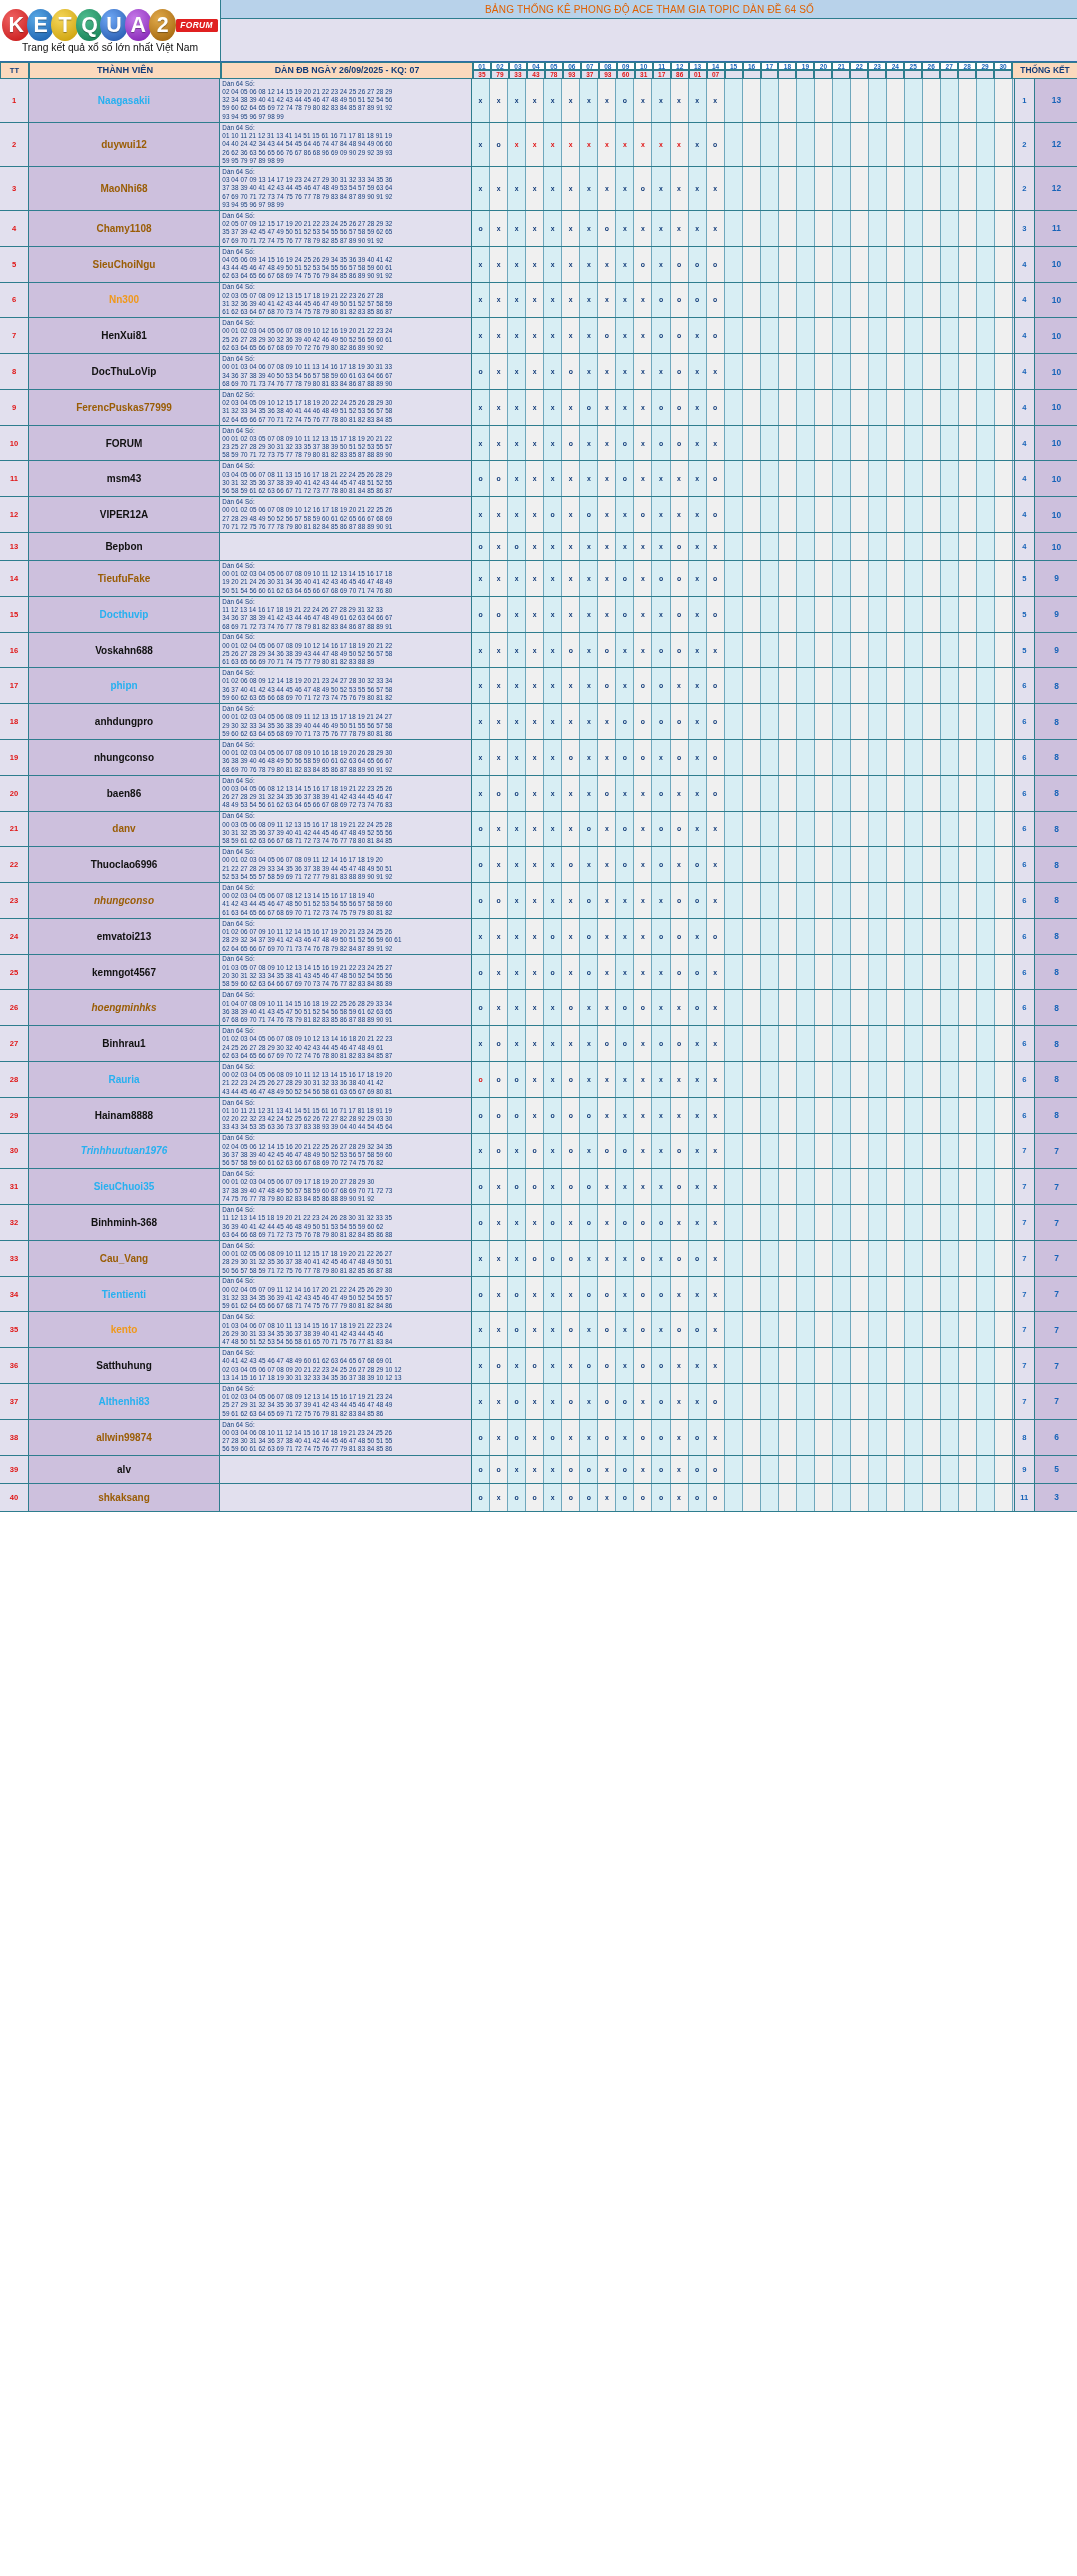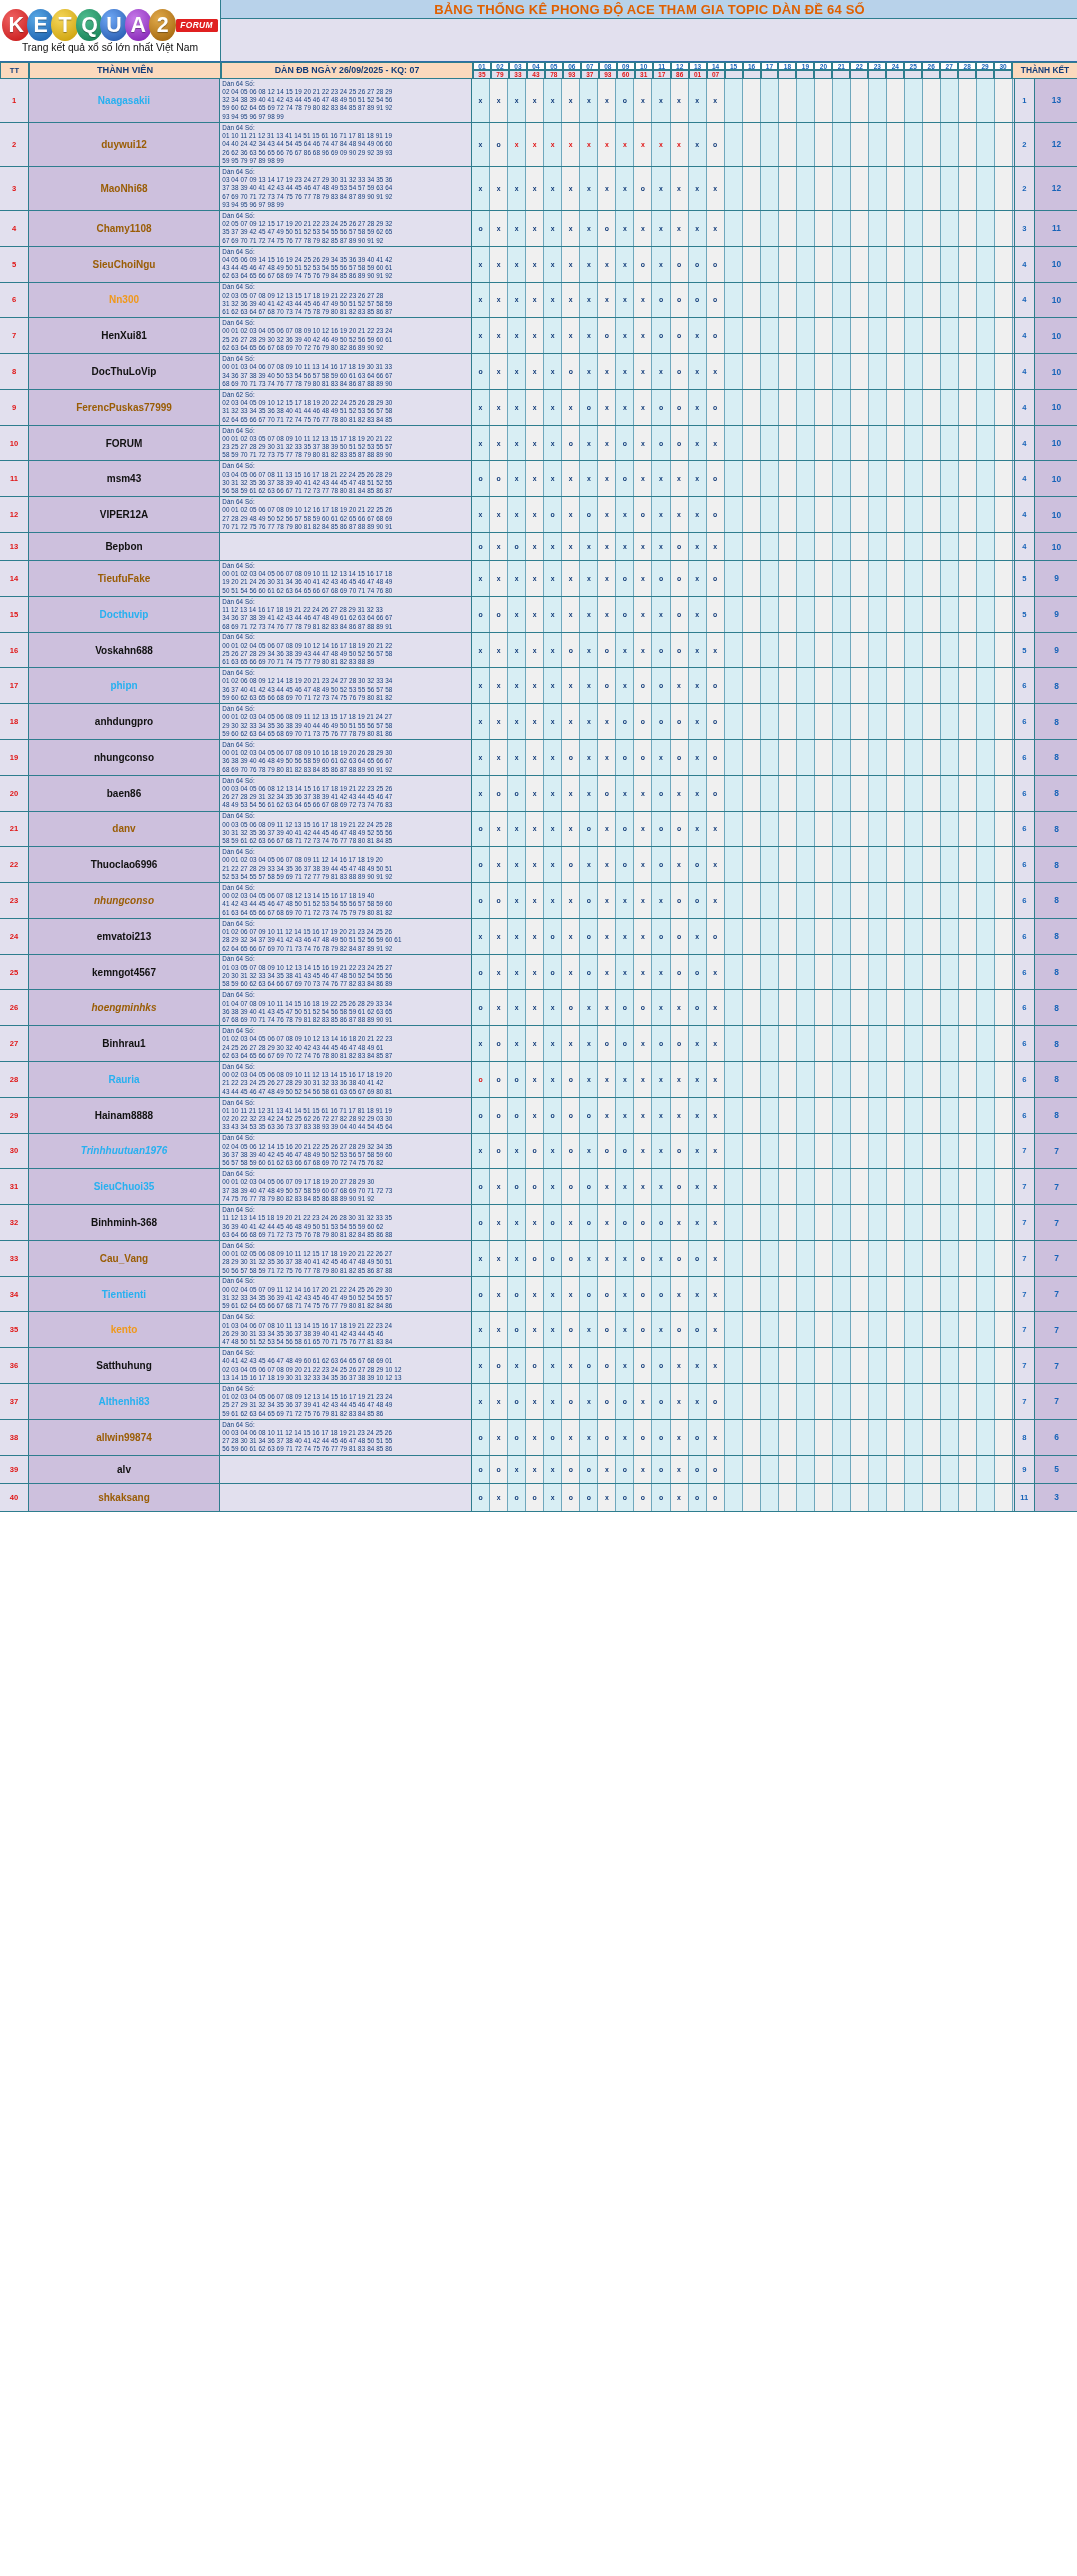--- a/index.html
+++ b/index.html
@@ -21,21 +21,21 @@
   .b5{background:radial-gradient(circle at 35% 30%,#6fa8f5,#1c4fa5);}
   .b6{background:radial-gradient(circle at 35% 30%,#c579e8,#7e1bb0);}
   .b7{background:radial-gradient(circle at 35% 30%,#e0a94a,#9a5d05);}
   .forum-badge{background:#e02020;color:#fff;font-size:8.4px;font-weight:bold;font-style:italic;
                padding:1.5px 4.6px;border-radius:1.5px;margin-left:2.3px;letter-spacing:0.4px;}
   .logo-tag{font-size:10.3px;color:#111;margin-top:0.8px;white-space:nowrap;}
 
   .banner-right{flex:1;display:flex;flex-direction:column;}
   .banner-top{height:19px;background:#b8d2ea;box-sizing:border-box;border-bottom:0.8px solid #2e7d8e;
               display:flex;align-items:center;justify-content:center;}
-  .banner-top span{color:#e06000;font-size:13px;font-weight:bold;letter-spacing:0.2px;}
+  .banner-top span{color:#e06000;font-size:10px;font-weight:normal;letter-spacing:0.2px;}
   .banner-bot{flex:1;background:#e2e0ee;display:flex;align-items:center;justify-content:center;}
   .banner-bot span{color:#123c7a;font-size:18.3px;font-weight:bold;}
 
   
   .hdrwrap{display:flex;width:1078px;box-sizing:border-box;border-top:1.5px solid #2e6ca6;}
   .hdr-left{width:221px;box-sizing:border-box;display:flex;}
   .hdr-tt{width:29px;box-sizing:border-box;background:#fbd9bd;border:0.8px solid #2e7d8e;
           display:flex;align-items:center;justify-content:center;color:#123c7a;font-size:7.6px;font-weight:bold;}
   .hdr-mem{flex:1;box-sizing:border-box;background:#fbd9bd;border:0.8px solid #2e7d8e;
            display:flex;align-items:center;justify-content:center;color:#123c7a;font-size:9.2px;font-weight:bold;}
@@ -160,21 +160,21 @@
           <div class="rescell"></div>
           <div class="rescell"></div>
           <div class="rescell"></div>
           <div class="rescell"></div>
           <div class="rescell"></div>
           <div class="rescell"></div>
           <div class="rescell"></div>
           <div class="rescell"></div>
         </div>
     </div>
-    <div class="hdr-tot">THÀNH KẾT</div>
+    <div class="hdr-tot">THỐNG KẾT</div>
   </div>
 
   <div id="rows">
       <div class="row">
         <div class="c-tt">1</div>
         <div class="c-mem" style="color: rgb(39, 176, 240);">Naagasakii</div>
         <div class="c-dan">
           <span class="dl">Dàn 64 Số:</span>
           <span class="dl">02 04 05 06 08 12 14 15 19 20 21 22 23 24 25 26 27 28 29</span>
           <span class="dl">32 34 38 39 40 41 42 43 44 45 46 47 48 49 50 51 52 54 56</span>

